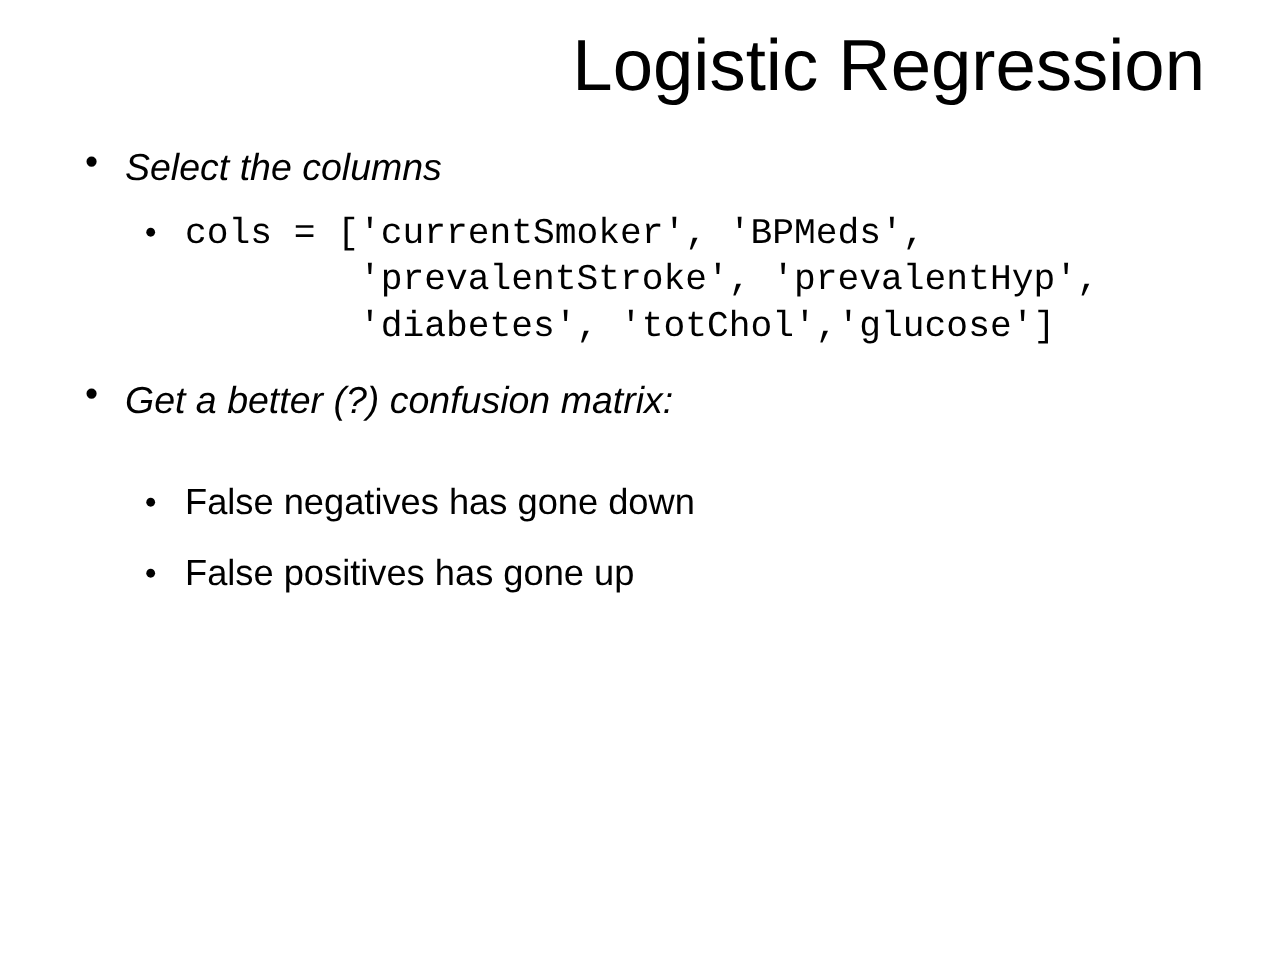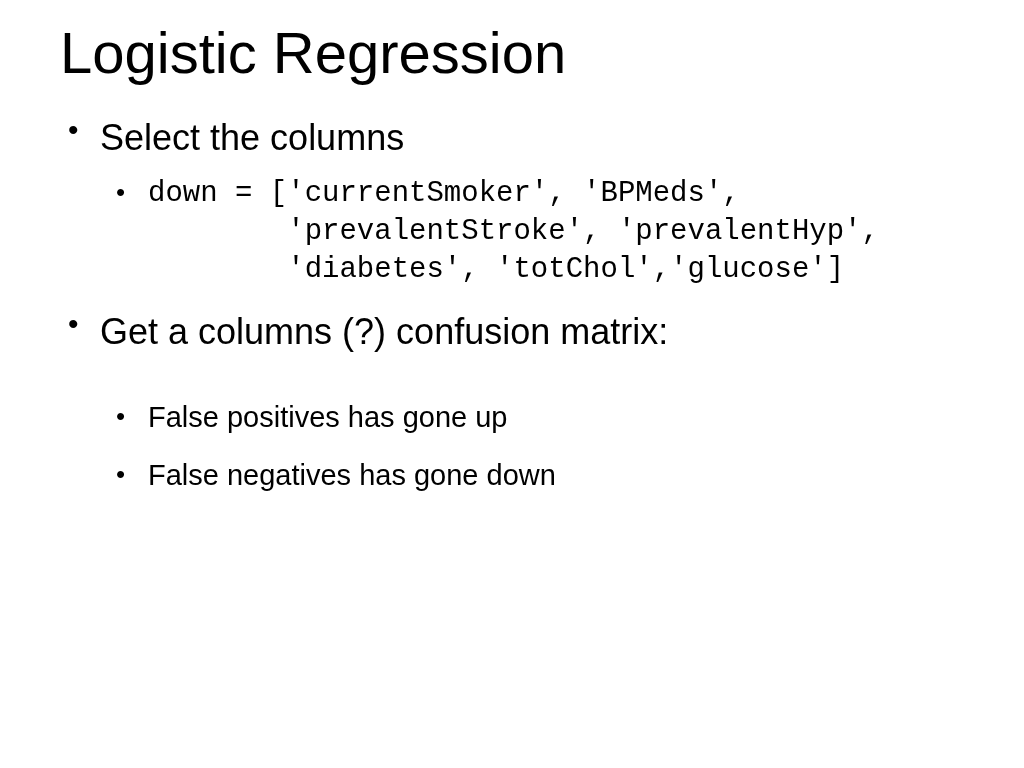--- a/index.html
+++ b/index.html
@@ -9,21 +9,21 @@
     }
     body {
       width: 1024px;
       height: 768px;
       background: #ffffff;
       font-family: Arial, Helvetica, sans-serif;
       color: #000000;
       padding: 20px 60px;
     }
     .title {
-      text-align: left;
+      text-align: right;
       font-size: 58px;
       font-weight: 400;
       line-height: 1.15;
       margin-bottom: 28px;
     }
     ul.outer {
       list-style: none;
       padding-left: 40px;
     }
     ul.outer > li {
@@ -32,22 +32,23 @@
     }
     ul.outer > li::before {
       content: "•";
       position: absolute;
       left: -32px;
       top: 0;
       font-size: 30px;
       line-height: 1;
     }
     .item-text {
-      font-size: 36px;
+      font-size: 30px;
       line-height: 1.3;
+      font-style: italic;
     }
     ul.inner {
       list-style: none;
       padding-left: 48px;
       margin-top: 14px;
     }
     ul.inner > li {
       position: relative;
       margin-bottom: 20px;
     }
@@ -78,31 +79,31 @@
 
 <h1 class="title">
   <span>Logistic Regression</span><br>
 </h1>
 
 <ul class="outer">
   <li>
     <div class="item-text">Select the columns</div>
     <ul class="inner">
       <li>
-        <div class="code">down = ['currentSmoker', 'BPMeds',
+        <div class="code">cols = ['currentSmoker', 'BPMeds',
         'prevalentStroke', 'prevalentHyp',
         'diabetes', 'totChol','glucose']</div>
       </li>
     </ul>
   </li>
   <li>
-    <div class="item-text">Get a columns (?) confusion matrix:</div>
+    <div class="item-text">Get a better (?) confusion matrix:</div>
     <div class="spacer"></div>
     <ul class="inner">
       <li>
-        <div class="sub-text">False positives has gone up</div>
+        <div class="sub-text">False negatives has gone down</div>
       </li>
       <li>
-        <div class="sub-text">False negatives has gone down</div>
+        <div class="sub-text">False positives has gone up</div>
       </li>
     </ul>
   </li>
 </ul>
 
 </body></html>

